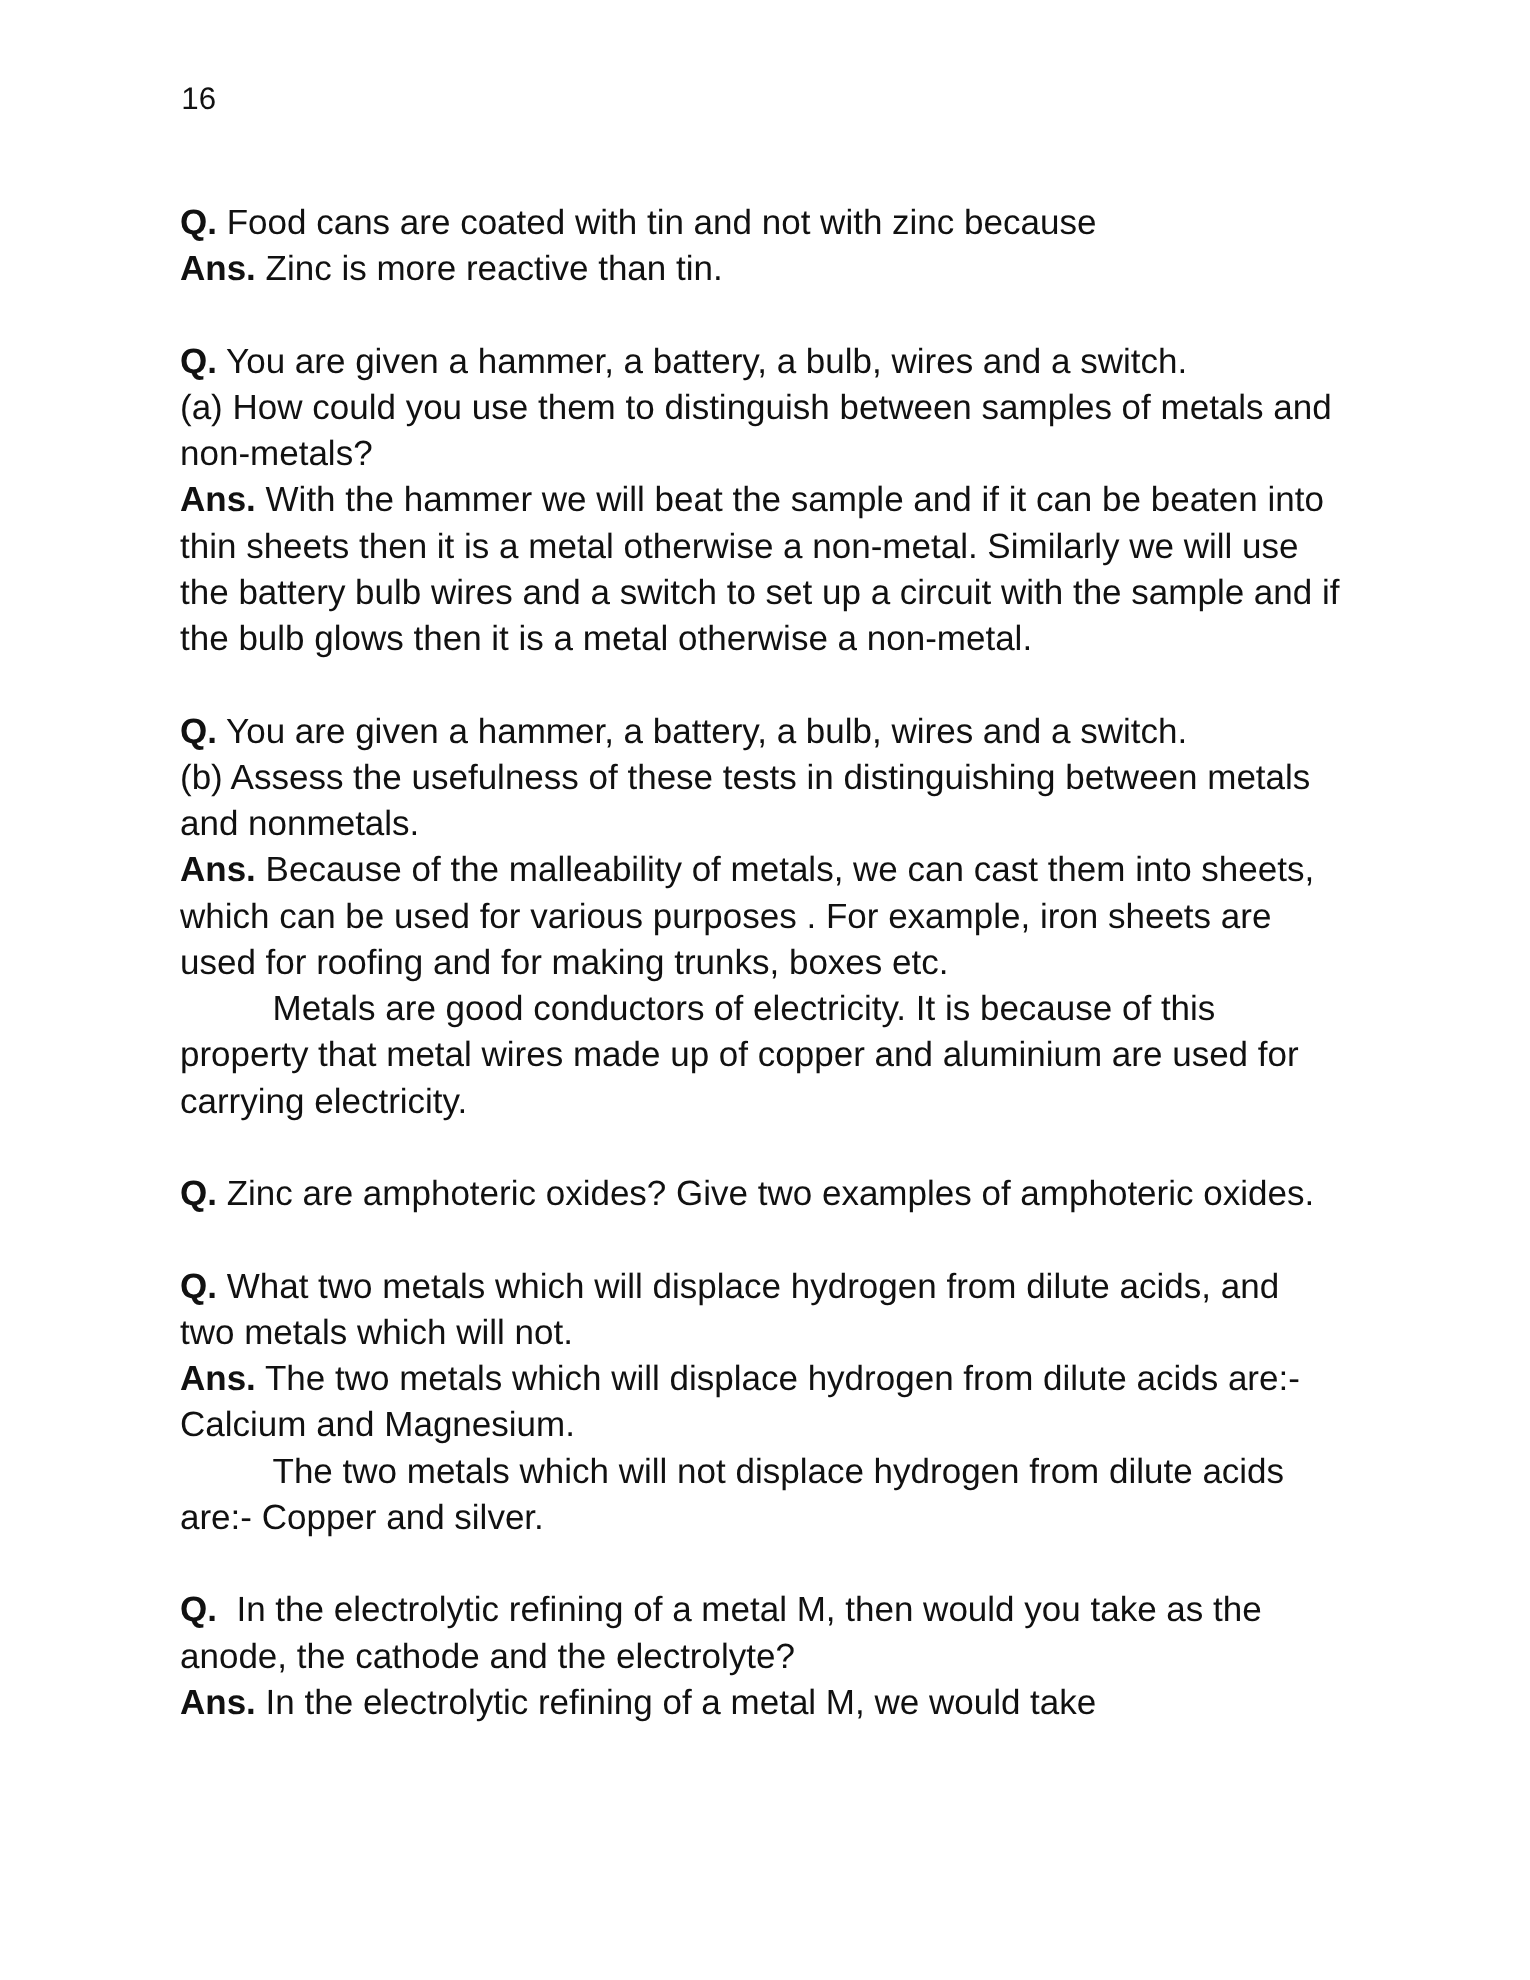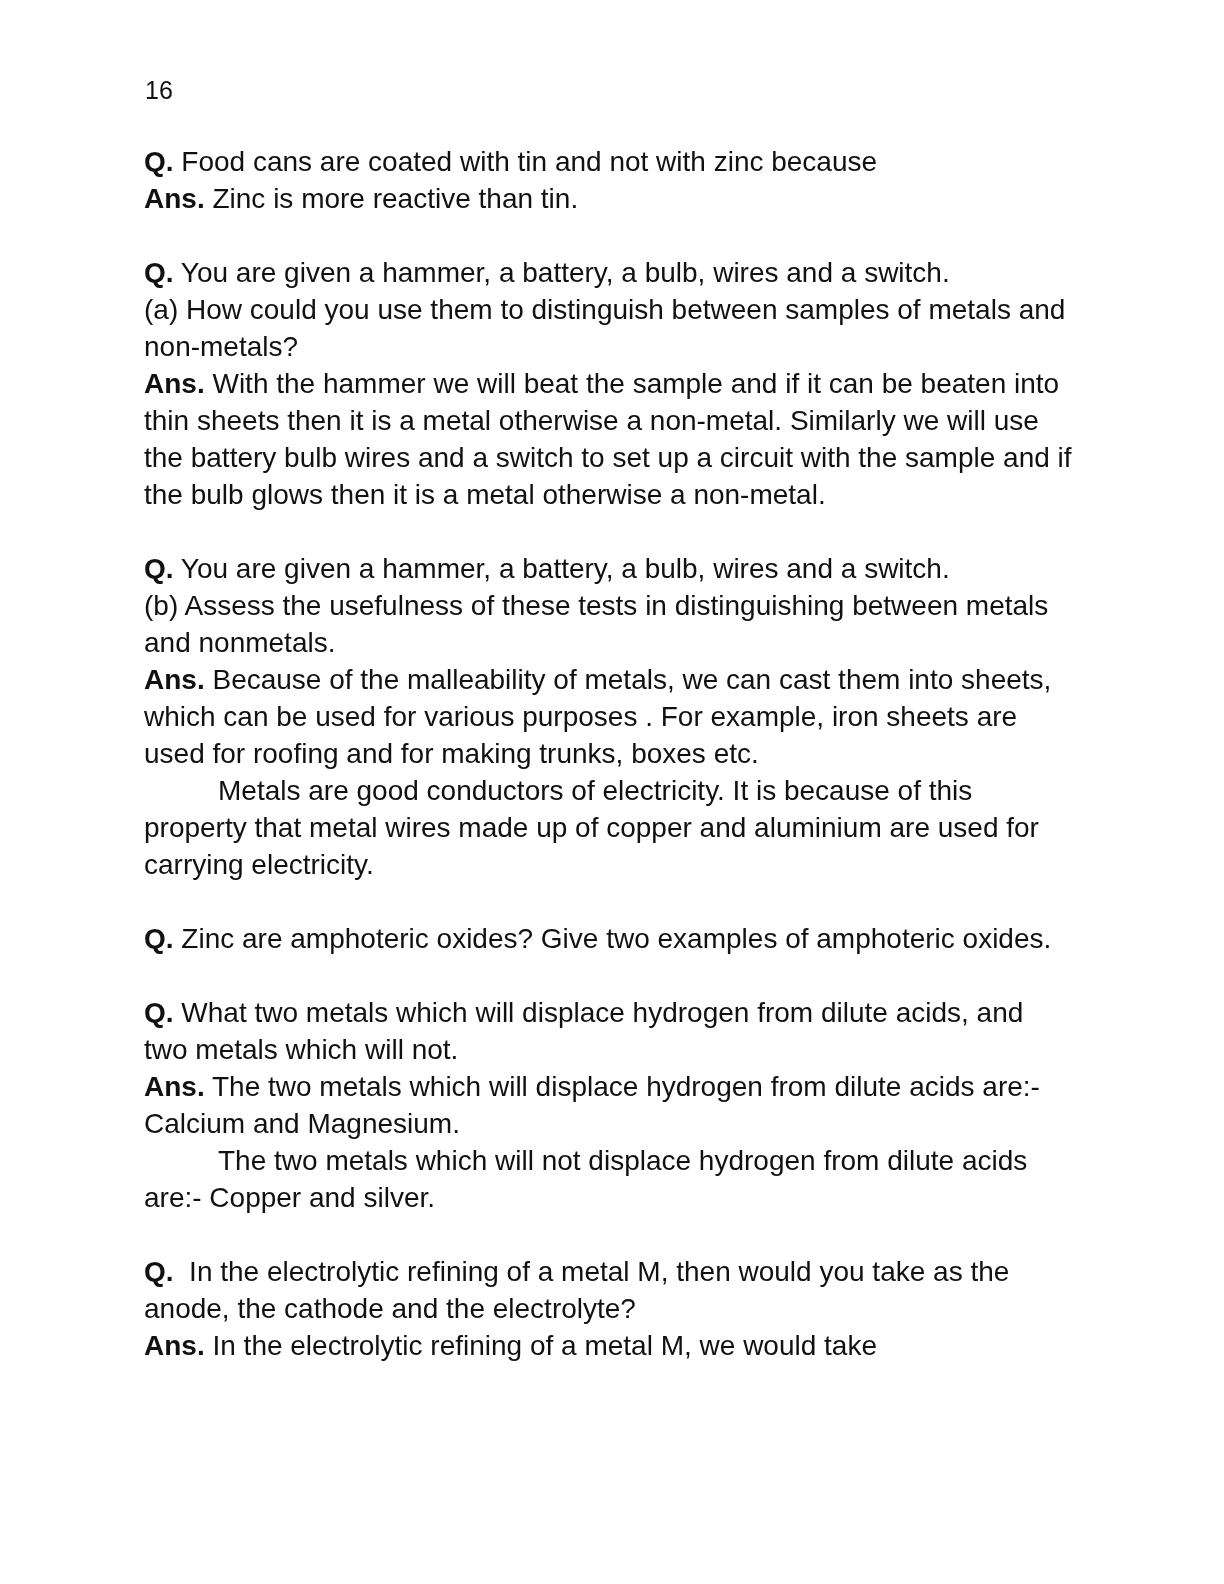--- a/index.html
+++ b/index.html
@@ -14,32 +14,31 @@
     color: #111111;
     position: relative;
     overflow: hidden;
   }
   .page-number {
     position: absolute;
     top: 64px;
     left: 145px;
     font-size: 25px;
     line-height: 30px;
-    margin-top: 11px;
   }
   .content {
     position: absolute;
     top: 143px;
     left: 144px;
     width: 1080px;
     font-size: 28px;
     line-height: 37px;
   }
   .qa-block {
-    margin: 0 0 37px 0;
+    margin: 16px 0 37px 0;
   }
   .qa-block p {
     margin: 0;
   }
   .prefix {
     font-weight: bold;
   }
   .ptext {
     white-space: pre-wrap;
     tab-size: 74px;

